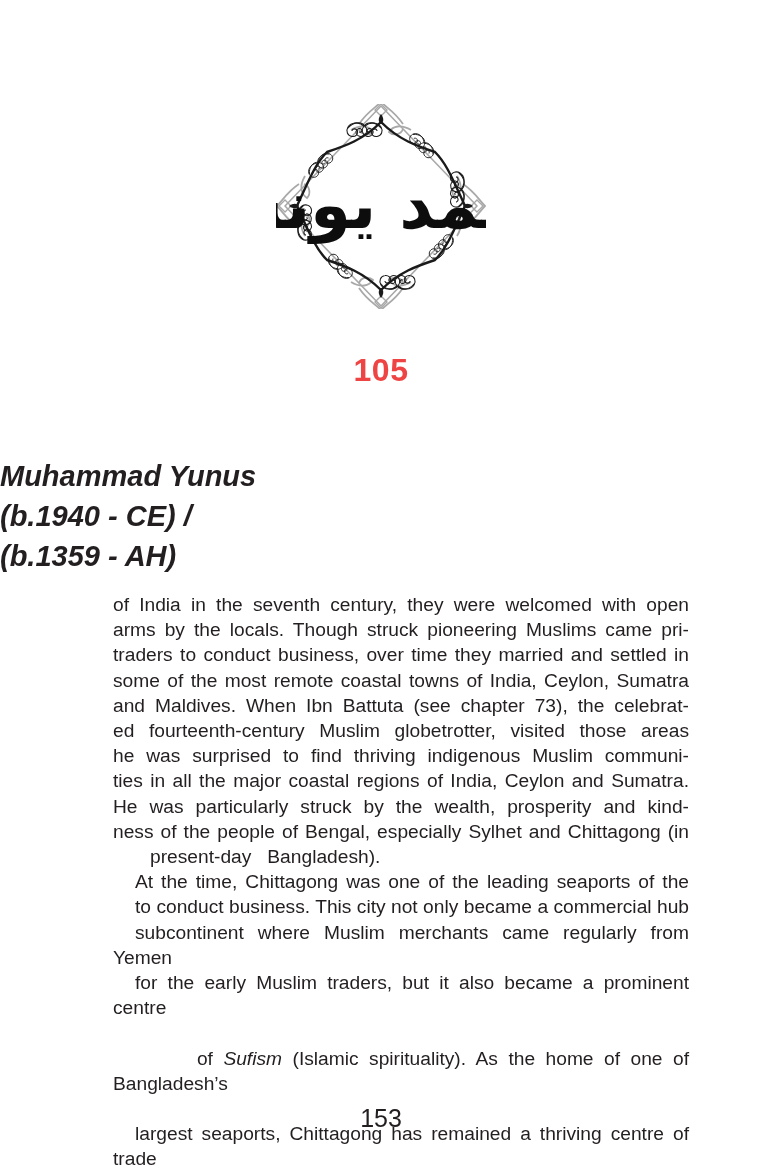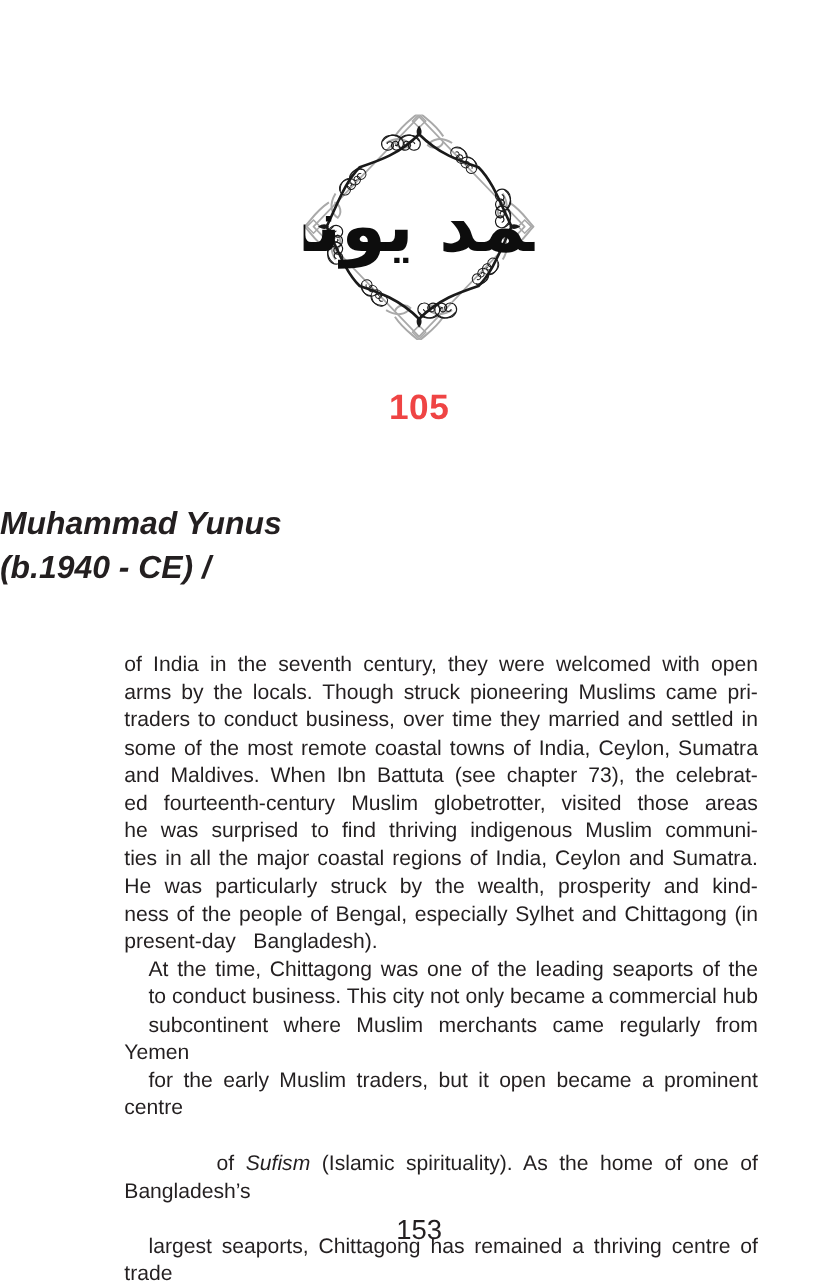--- a/index.html
+++ b/index.html
@@ -97,20 +97,21 @@
     display: block;
     text-align: justify;
     text-align-last: justify;
     white-space: pre-wrap;
   }
   .last-line {
     display: block;
     text-align: left;
     text-align-last: left;
     white-space: pre-wrap;
+    margin-left: 37px;
   }
 
   
   .folio {
     position: absolute;
     left: 0;
     right: 0;
     top: 1104px;
     text-align: center;
     font-size: 25px;
@@ -221,41 +222,42 @@
 
       <text class="calligraphy-text" x="105" y="124" text-anchor="middle">محمد يونس</text>
     </svg>
   </div>
 
   <div class="chapter-number">105</div>
 
   <div class="chapter-title">
     <span class="line">Muhammad Yunus</span>
     <span class="line">(b.1940 - CE) /</span>
+    <span class="line">(b.1359 - AH)</span>
   </div>
 
   <div class="body-text">
     <p>
       <span class="just-line">of India in the seventh century, they were welcomed with open</span>
       <span class="just-line">arms by the locals. Though struck pioneering Muslims came pri-</span>
       <span class="just-line">traders to conduct business, over time they married and settled in</span>
       <span class="just-line">some of the most remote coastal towns of India, Ceylon, Sumatra</span>
       <span class="just-line">and Maldives. When Ibn Battuta (see chapter 73), the celebrat-</span>
       <span class="just-line">ed fourteenth-century Muslim globetrotter, visited those areas</span>
       <span class="just-line">he was surprised to find thriving indigenous Muslim communi-</span>
       <span class="just-line">ties in all the major coastal regions of India, Ceylon and Sumatra.</span>
       <span class="just-line">He was particularly struck by the wealth, prosperity and kind-</span>
       <span class="just-line">ness of the people of Bengal, especially Sylhet and Chittagong (in</span>
       <span class="last-line">present-day   Bangladesh).</span>
     </p>
     <p class="indented">
       <span class="just-line" style="text-indent:22px">At the time, Chittagong was one of the leading seaports of the</span>
       <span class="just-line">to conduct business. This city not only became a commercial hub</span>
       <span class="just-line">subcontinent where Muslim merchants came regularly from Yemen</span>
-      <span class="just-line">for the early Muslim traders, but it open became a prominent centre</span>
+      <span class="just-line">for the early Muslim traders, but it also became a prominent centre</span>
       <span class="just-line">
         <span>of </span><i>Sufism</i><span> (Islamic spirituality). As the home of one of Bangladesh’s</span>
       </span>
       <span class="just-line">largest seaports, Chittagong has remained a thriving centre of trade</span>
 
     </p>
   </div>
 
   <div class="folio">153</div>
 

